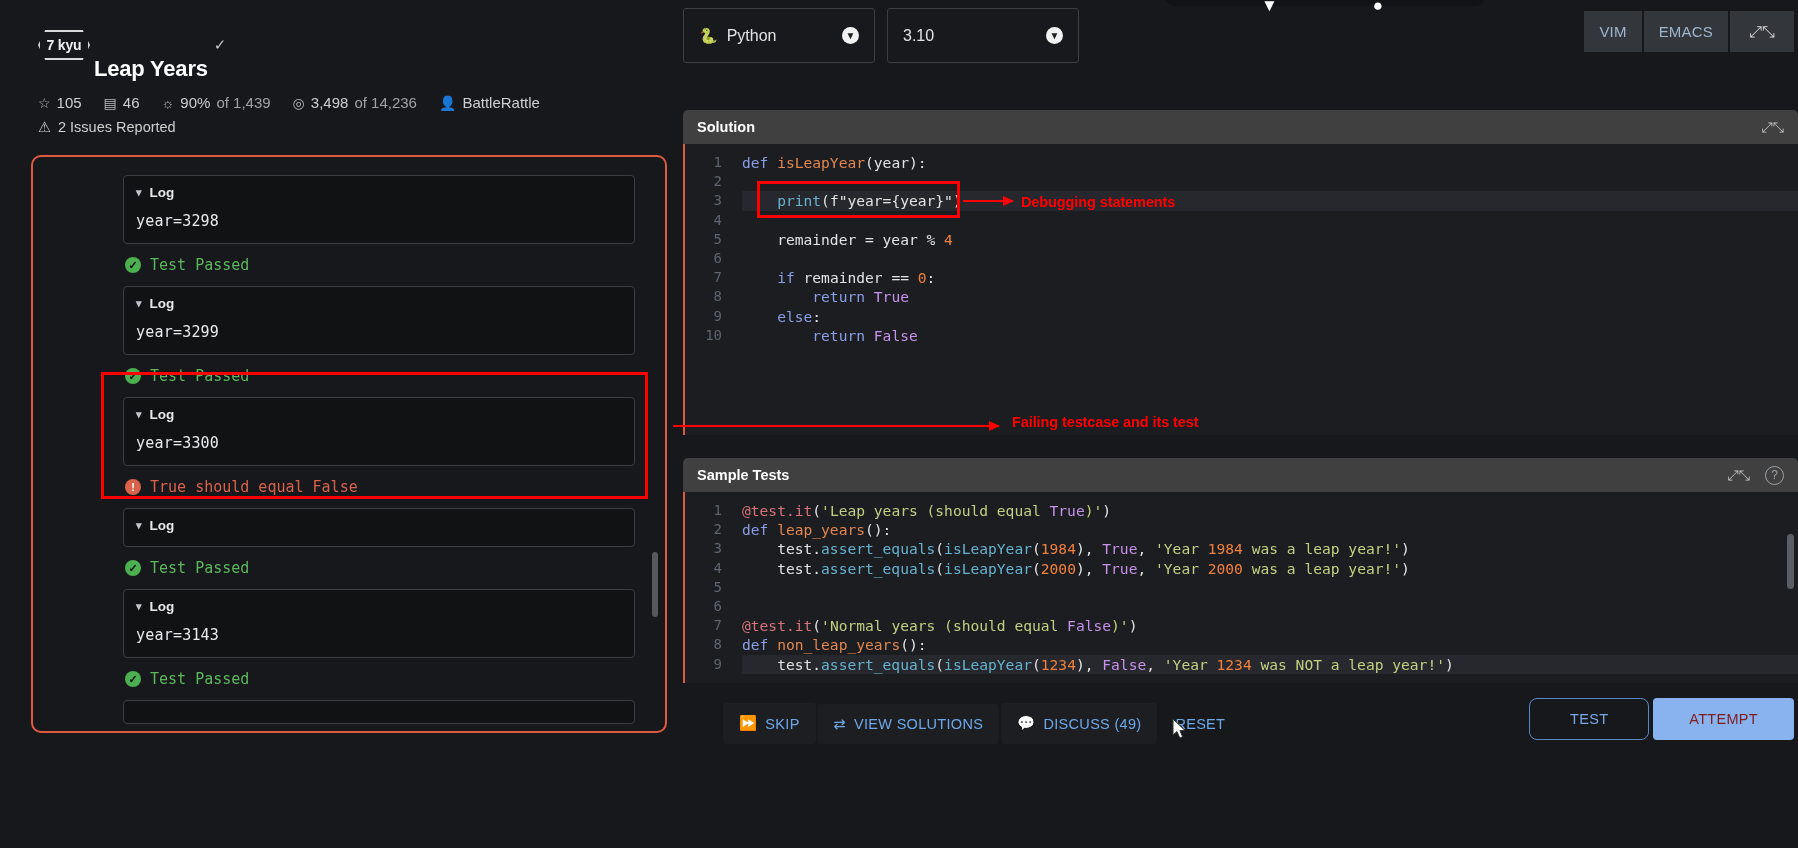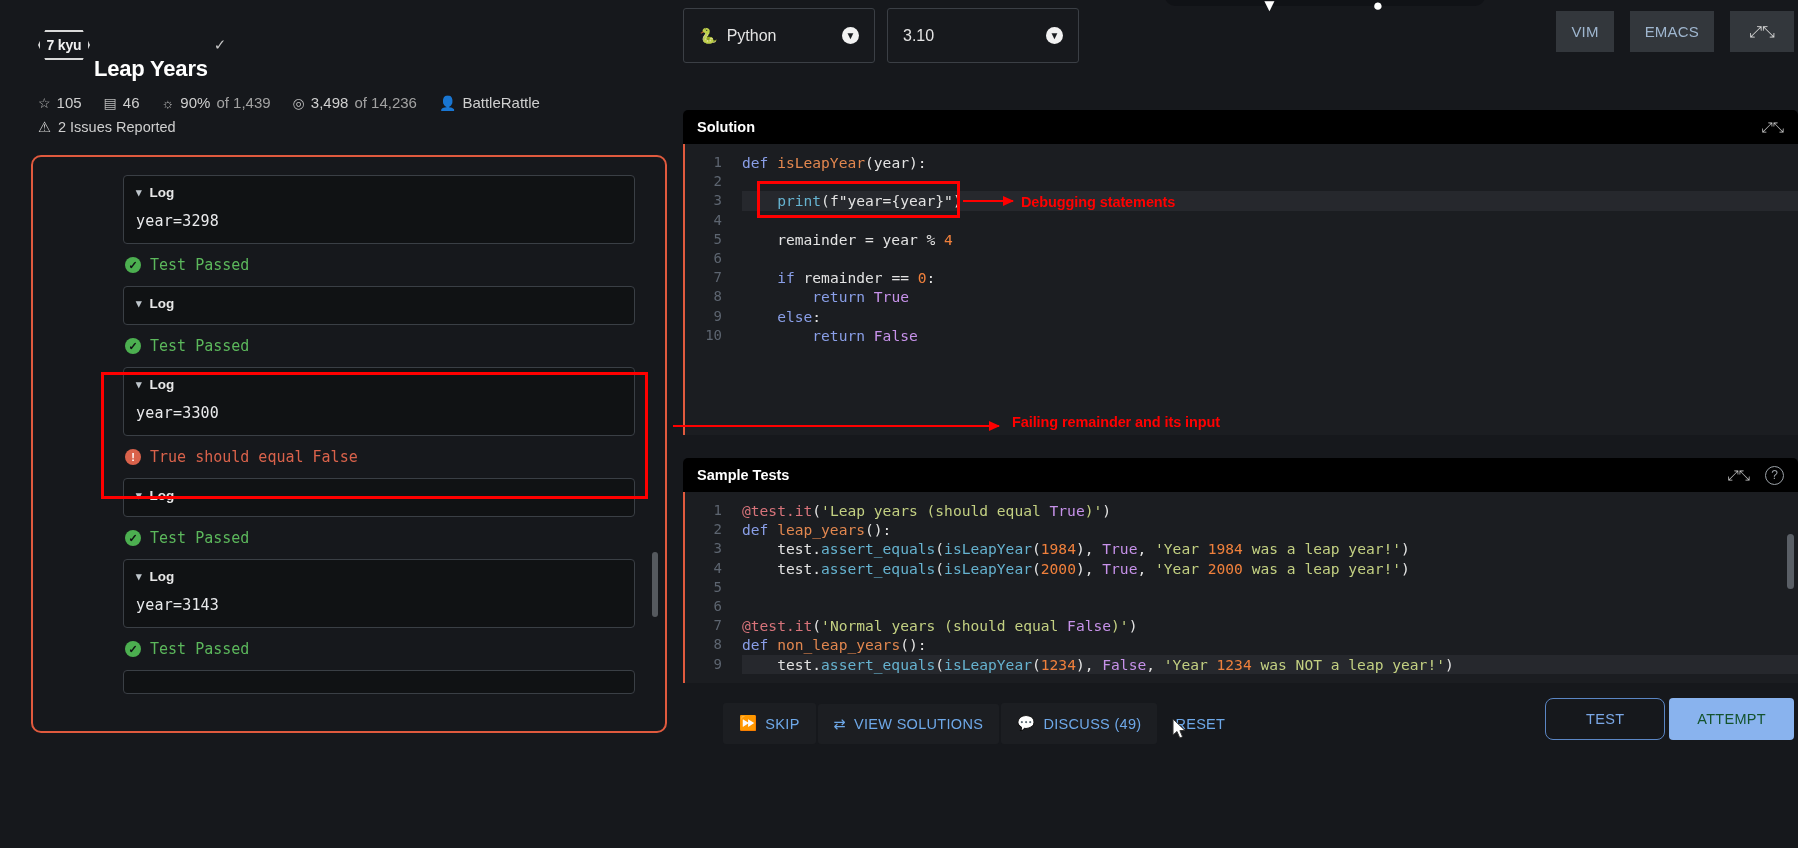--- a/index.html
+++ b/index.html
@@ -97,33 +97,33 @@
     width: 17px; height: 17px; border-radius: 50%; background: #f2f2f2; color: #1b1d21;
     display: flex; align-items: center; justify-content: center; font-size: 10px; font-weight: 700;
   }
 
   .topright-stub {
     position: absolute; left: 482px; top: -36px; width: 320px; height: 42px;
     background: #101216; border-radius: 0 0 10px 10px;
   }
   .stub-icons { position: absolute; top: -4px; left: 578px; display: flex; gap: 95px; color: #ffffff; font-size: 17px; }
 
-  .editor-modes { position: absolute; right: 4px; top: 11px; display: flex; gap: 16px; }
+  .editor-modes { position: absolute; right: 4px; top: 11px; display: flex; gap: 2px; }
   .mode-btn {
     background: #33373c; color: #9fb6cf; font-size: 15px;
     padding: 12px 15px; cursor: pointer; letter-spacing: 0.2px;
   }
   .mode-icon-btn {
     background: #33373c; color: #d6d6d6; font-size: 16px; width: 64px;
     display: flex; align-items: center; justify-content: center; cursor: pointer;
   }
 
   .panel { position: absolute; left: 0; background: #1b1d21; border-radius: 5px 5px 0 0; overflow: hidden; }
   .panel-head {
-    height: 34px; background: #000000; display: flex; align-items: center;
+    height: 34px; background: #404040; display: flex; align-items: center;
     padding: 0 14px; justify-content: space-between;
   }
   .panel-title { font-size: 14.5px; font-weight: 700; color: #ffffff; }
   .panel-actions { display: flex; align-items: center; gap: 15px; color: #c6c6c6; font-size: 14px; }
   .help-circ {
     width: 19px; height: 19px; border-radius: 50%; border: 1.5px solid #9aa0a6;
     display: flex; align-items: center; justify-content: center; font-size: 12px; color: #9aa0a6;
   }
 
   #solution-panel { top: 110px; width: 1115px; height: 325px; }
@@ -164,22 +164,22 @@
     background: #1c1e22; color: #6ea8e8; font-size: 14.5px; letter-spacing: 0.3px;
     padding: 12px 16px; border-radius: 3px; cursor: pointer;
   }
   .flat-btn.plain { background: transparent; }
   .right-btns { position: absolute; right: 4px; top: 8px; display: flex; gap: 4px; }
   .btn-outline {
     border: 1px solid #5b86c4; color: #7aa7e6; background: transparent;
     padding: 12px 40px; border-radius: 8px; font-size: 14.5px; cursor: pointer; letter-spacing: 0.3px; text-align: right;
   }
   .btn-primary {
-    background: #89b3ee; color: #14532d; border: none;
-    padding: 13px 28px; border-radius: 4px; font-size: 14.5px; cursor: pointer; letter-spacing: 0.3px;
+    background: #89b3ee; color: #7f1d1d; border: none;
+    padding: 13px 36px; border-radius: 4px; font-size: 14.5px; cursor: pointer; letter-spacing: 0.3px;
   }
   .cursor-arrow { position: absolute; left: 1172px; top: 718px; width: 0; height: 0; }
   .cursor-arrow svg { display: block; }
 </style>
 </head>
 <body>
 
 <div class="app">
 
   <div class="left-col">
@@ -241,20 +241,21 @@
         <div class="result-line pass">
           <span class="badge-circ ok">✓</span>
           <span>Test Passed</span>
         </div>
 
         <div class="log-box">
           <div class="log-head">
             <span class="caret">▾</span>
             <span>Log</span>
           </div>
+          <div class="log-val">year=3299</div>
         </div>
         <div class="result-line pass">
           <span class="badge-circ ok">✓</span>
           <span>Test Passed</span>
         </div>
 
         <div class="log-box">
           <div class="log-head">
             <span class="caret">▾</span>
             <span>Log</span>
@@ -402,21 +403,21 @@
         <div class="btn-outline">TEST</div>
         <div class="btn-primary">ATTEMPT</div>
       </div>
     </div>
   </div>
 
   <div class="ann-box" id="ann-fail-case"></div>
   <div class="ann-box" id="ann-debug-stmt"></div>
 
   <div class="ann-arrow" style="left:673px; top:425px; width:326px;"></div>
-  <div class="ann-label" style="left:1012px; top:414px;">Failing remainder and its input</div>
+  <div class="ann-label" style="left:1012px; top:414px;">Failing testcase and its test</div>
 
   <div class="ann-arrow" style="left:963px; top:200px; width:50px;"></div>
   <div class="ann-label" style="left:1021px; top:194px;">Debugging statements</div>
 
   <div class="cursor-arrow">
     <svg width="16" height="22" viewBox="0 0 16 22">
       <path d="M1 1 L1 17 L5 13.5 L7.8 20 L10.6 18.8 L7.9 12.6 L13 12.4 Z" fill="#ffffff" stroke="#333" stroke-width="1"></path>
     </svg>
   </div>
 

